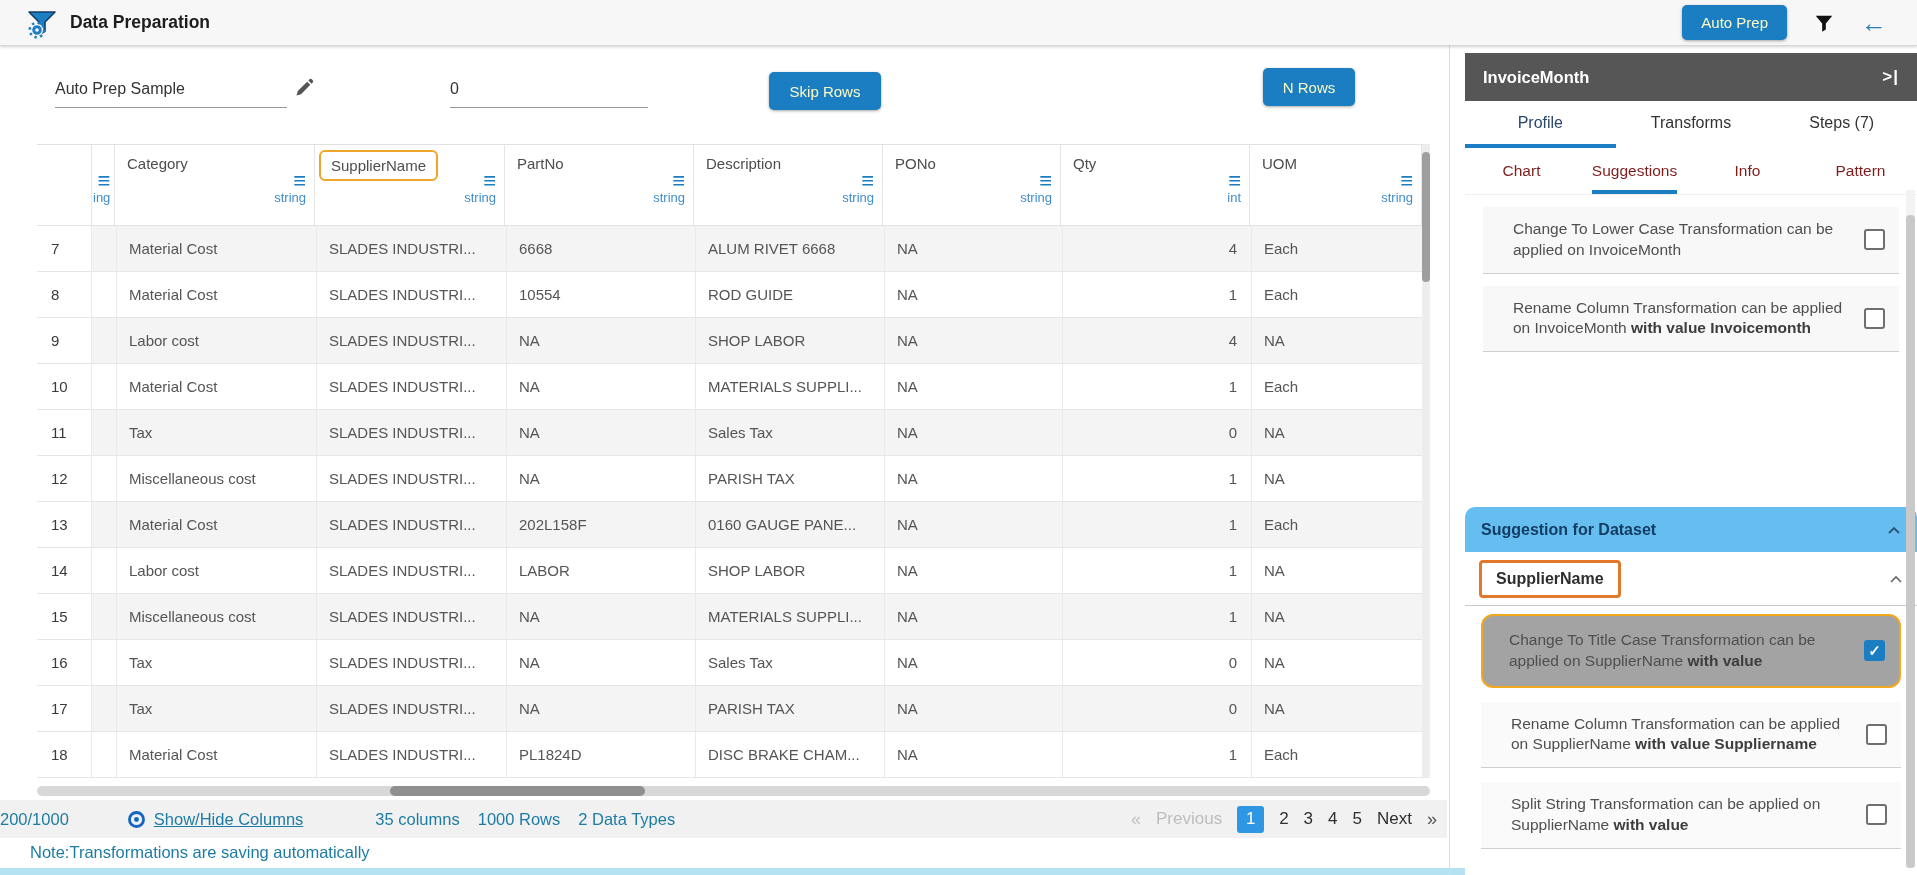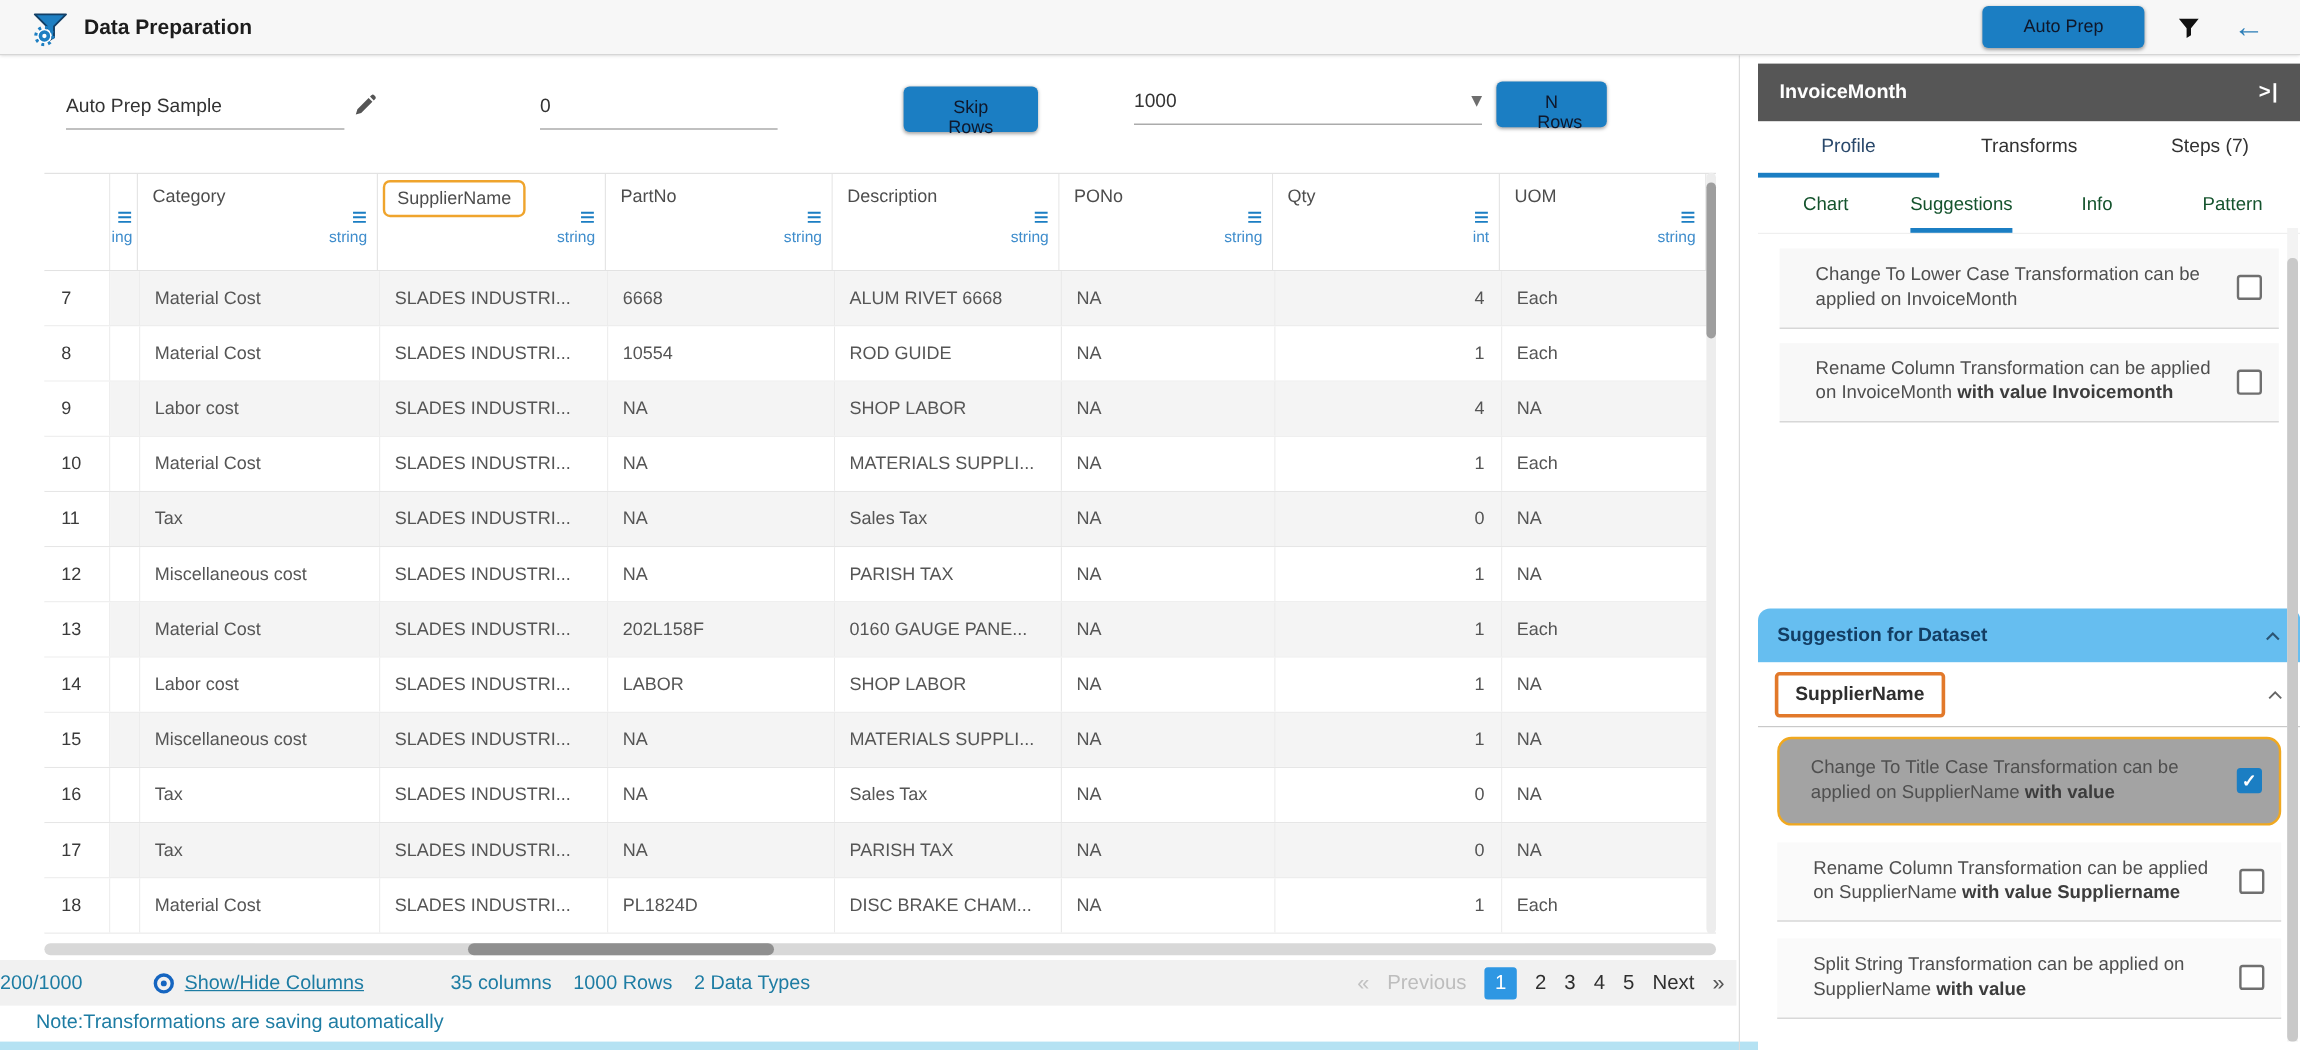--- a/index.html
+++ b/index.html
@@ -6,23 +6,23 @@
   body { font-family:"Liberation Sans", sans-serif; background:#ffffff; }
   #app { position:relative; width:1917px; height:875px; background:#fff; overflow:hidden; }
 
   
   .topbar { position:absolute; left:0; top:0; width:1917px; height:46px; background:#f7f7f7;
             border-bottom:1px solid #d6d6d6; box-shadow:0 1px 3px rgba(0,0,0,.18);
             display:flex; align-items:center; z-index:5; }
   .logo { margin-left:26px; width:32px; height:32px; }
   .app-title { margin-left:12px; font-size:17.5px; font-weight:bold; color:#1d1d1d; }
   .topbar-right { margin-left:auto; display:flex; align-items:center; gap:26px; padding-right:30px; }
-  .btn-primary { background:#1b7ec3; color:#0f172a; border:none; border-radius:5px; font-size:15px;
-                 padding:9px 34px; box-shadow:0 1px 3px rgba(0,0,0,.35); cursor:pointer;
-                 font-family:"Liberation Sans", sans-serif; }
+  .btn-primary { background:#1b7ec3; color:#fef9c3; border:none; border-radius:5px; font-size:15px;
+                 padding:9px 19px; box-shadow:0 1px 3px rgba(0,0,0,.35); cursor:pointer;
+                 font-family:"Liberation Sans", sans-serif;margin-left:16px; }
   .filter-ic svg { display:block; }
   .back-ic::after { content:"\2190"; color:#2d7fb8; font-size:26px; line-height:1; }
 
   
   .field { position:absolute; border-bottom:1px solid #979797; font-size:16px; color:#333;
            display:flex; align-items:flex-end; padding-bottom:9px; }
   .f-sample { left:55px; top:62px; width:232px; height:46px; }
   .pencil { position:absolute; left:294px; top:78px; }
   .f-skip { left:450px; top:62px; width:198px; height:46px; }
   .f-rows { left:945px; top:58px; width:290px; height:46px; }
@@ -75,21 +75,21 @@
   .panel { position:absolute; left:1465px; top:53px; width:452px; height:822px; background:#fff; }
   .phead { height:48px; background:#565656; color:#fff; display:flex; align-items:center;
            padding:0 18px; font-size:16.5px; font-weight:600; }
   .pcollapse { margin-left:auto; font-size:17px; font-weight:bold; letter-spacing:1px; cursor:pointer; }
   .ptabs { display:flex; height:47px; }
   .ptab { flex:1; display:flex; align-items:center; justify-content:center; font-size:16px;
           color:#333; cursor:pointer; border-bottom:4px solid transparent; }
   .ptab.active { border-bottom-color:#1b7ec3; color:#29486b; }
   .psubtabs { display:flex; height:47px; border-bottom:1px solid #efefef; }
   .psubtab { flex:1; display:flex; align-items:flex-end; justify-content:center; font-size:15.5px;
-             color:#14532d; cursor:pointer; padding-bottom:12px; }
+             color:#7f1d1d; cursor:pointer; padding-bottom:12px; }
   .psubtab span { padding-bottom:10px; border-bottom:4px solid transparent; margin-bottom:-12px; }
   .psubtab.active span { border-bottom-color:#1b7ec3; }
 
   .card { margin:12px 18px 0 18px; background:#f8f8f8; border-bottom:1px solid #cfcfcf;
           padding:12px 14px 12px 30px; display:flex; align-items:center; }
   .card .txt { font-size:15.5px; color:#4f4f4f; line-height:1.34; width:332px; }
   .b { font-weight:bold; color:#3d3d3d; }
   .checkbox { width:21px; height:21px; min-width:21px; border:2px solid #6f6f6f; border-radius:3px;
               background:#fff; margin-left:auto; cursor:pointer; display:flex; align-items:center; justify-content:center; }
   .checkbox.checked { background:#1b7ec3; border-color:#1b7ec3; }
@@ -137,24 +137,20 @@
   </div>
   <span class="pencil">
     <svg width="20" height="20" viewBox="0 0 24 24">
         <path d="M3 21l1.6-5.4L15.8 4.4l3.8 3.8L8.4 19.4 3 21z M17.2 3l3.8 3.8 1.4-1.4c.8-.8.8-2 0-2.8l-1-1c-.8-.8-2-.8-2.8 0L17.2 3z" fill="#555"></path>
       </svg>
   </span>
   <div class="field f-skip">
     <span>0</span>
   </div>
   <button class="btn-primary btn-skip">Skip Rows</button>
-  <div class="field f-rows">
-    <span>1000</span>
-    <span class="caret"></span>
-  </div>
   <button class="btn-primary btn-nrows">N Rows</button>
 
   <div class="tbl">
     <div class="thead">
       <div class="hcell w-num"></div>
       <div class="hcell w-part">
         <div class="hmeta leftmeta">
           <span class="icon-menu"></span>
           <div class="htype">ing</div>
         </div>

